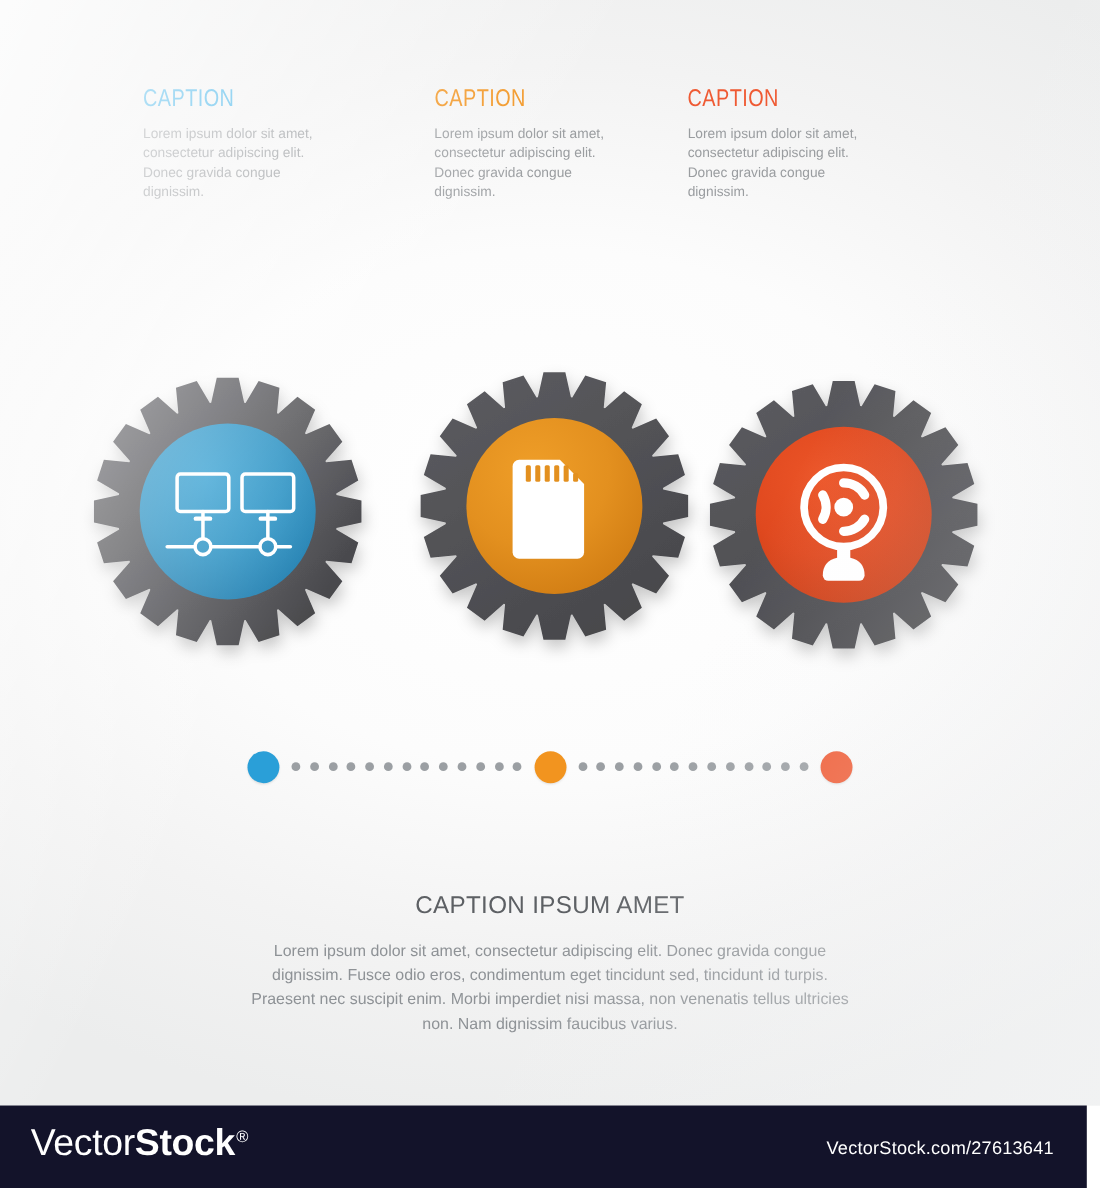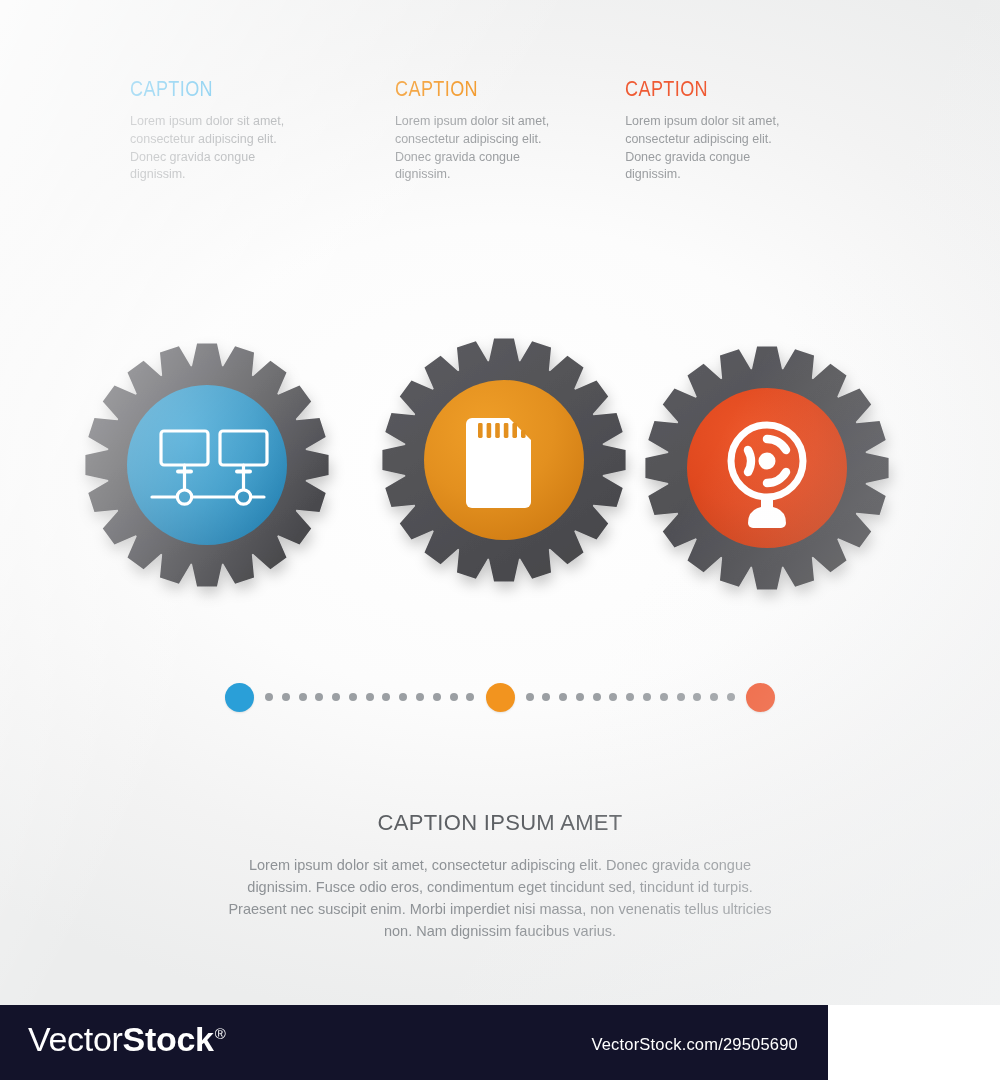--- a/index.html
+++ b/index.html
@@ -121,21 +121,21 @@
     line-height:1.52;
     color:#8e9296;
     width:560px;
     margin:0 auto;
   }
 
   
   .footer{
     position:absolute;
     left:0; top:1005px;
-    width:828px; height:75px;
+    width:988px; height:75px;
     background:#13132a;
   }
   .logo{
     position:absolute;
     left:28px; top:17px;
     color:#ffffff;
     font-size:34px;
     line-height:1;
     white-space:nowrap;
   }
@@ -332,14 +332,14 @@
     <div class="bottom-title">CAPTION IPSUM AMET</div>
     <div class="bottom-body">Lorem ipsum dolor sit amet, consectetur adipiscing elit. Donec gravida congue dignissim. Fusce odio eros, condimentum eget tincidunt sed, tincidunt id turpis. Praesent nec suscipit enim. Morbi imperdiet nisi massa, non venenatis tellus ultricies non. Nam dignissim faucibus varius.</div>
   </div>
 
 </div>
 
 <div class="footer">
   <div class="logo">
     <span class="lw-light">Vector</span><span class="lw-bold">Stock</span><span class="lw-reg">®</span>
   </div>
-  <div class="footer-url">VectorStock.com/29505690</div>
+  <div class="footer-url">VectorStock.com/27613641</div>
 </div>
 
 </body></html>

